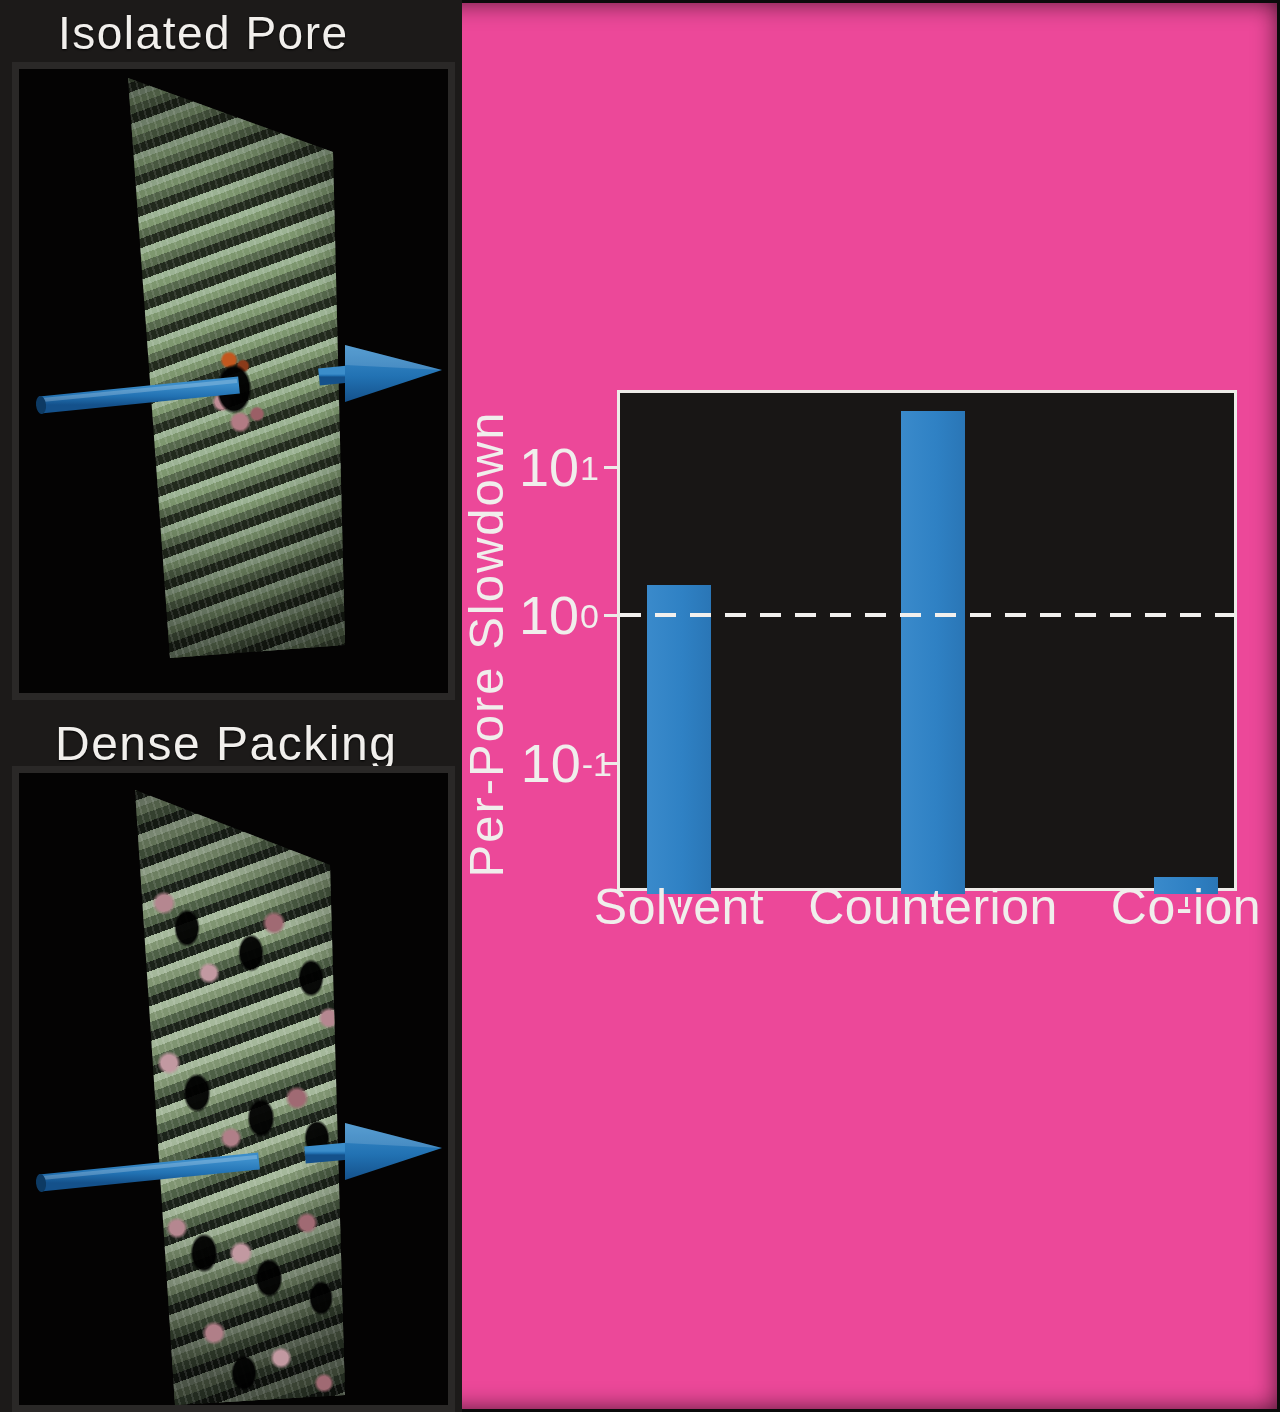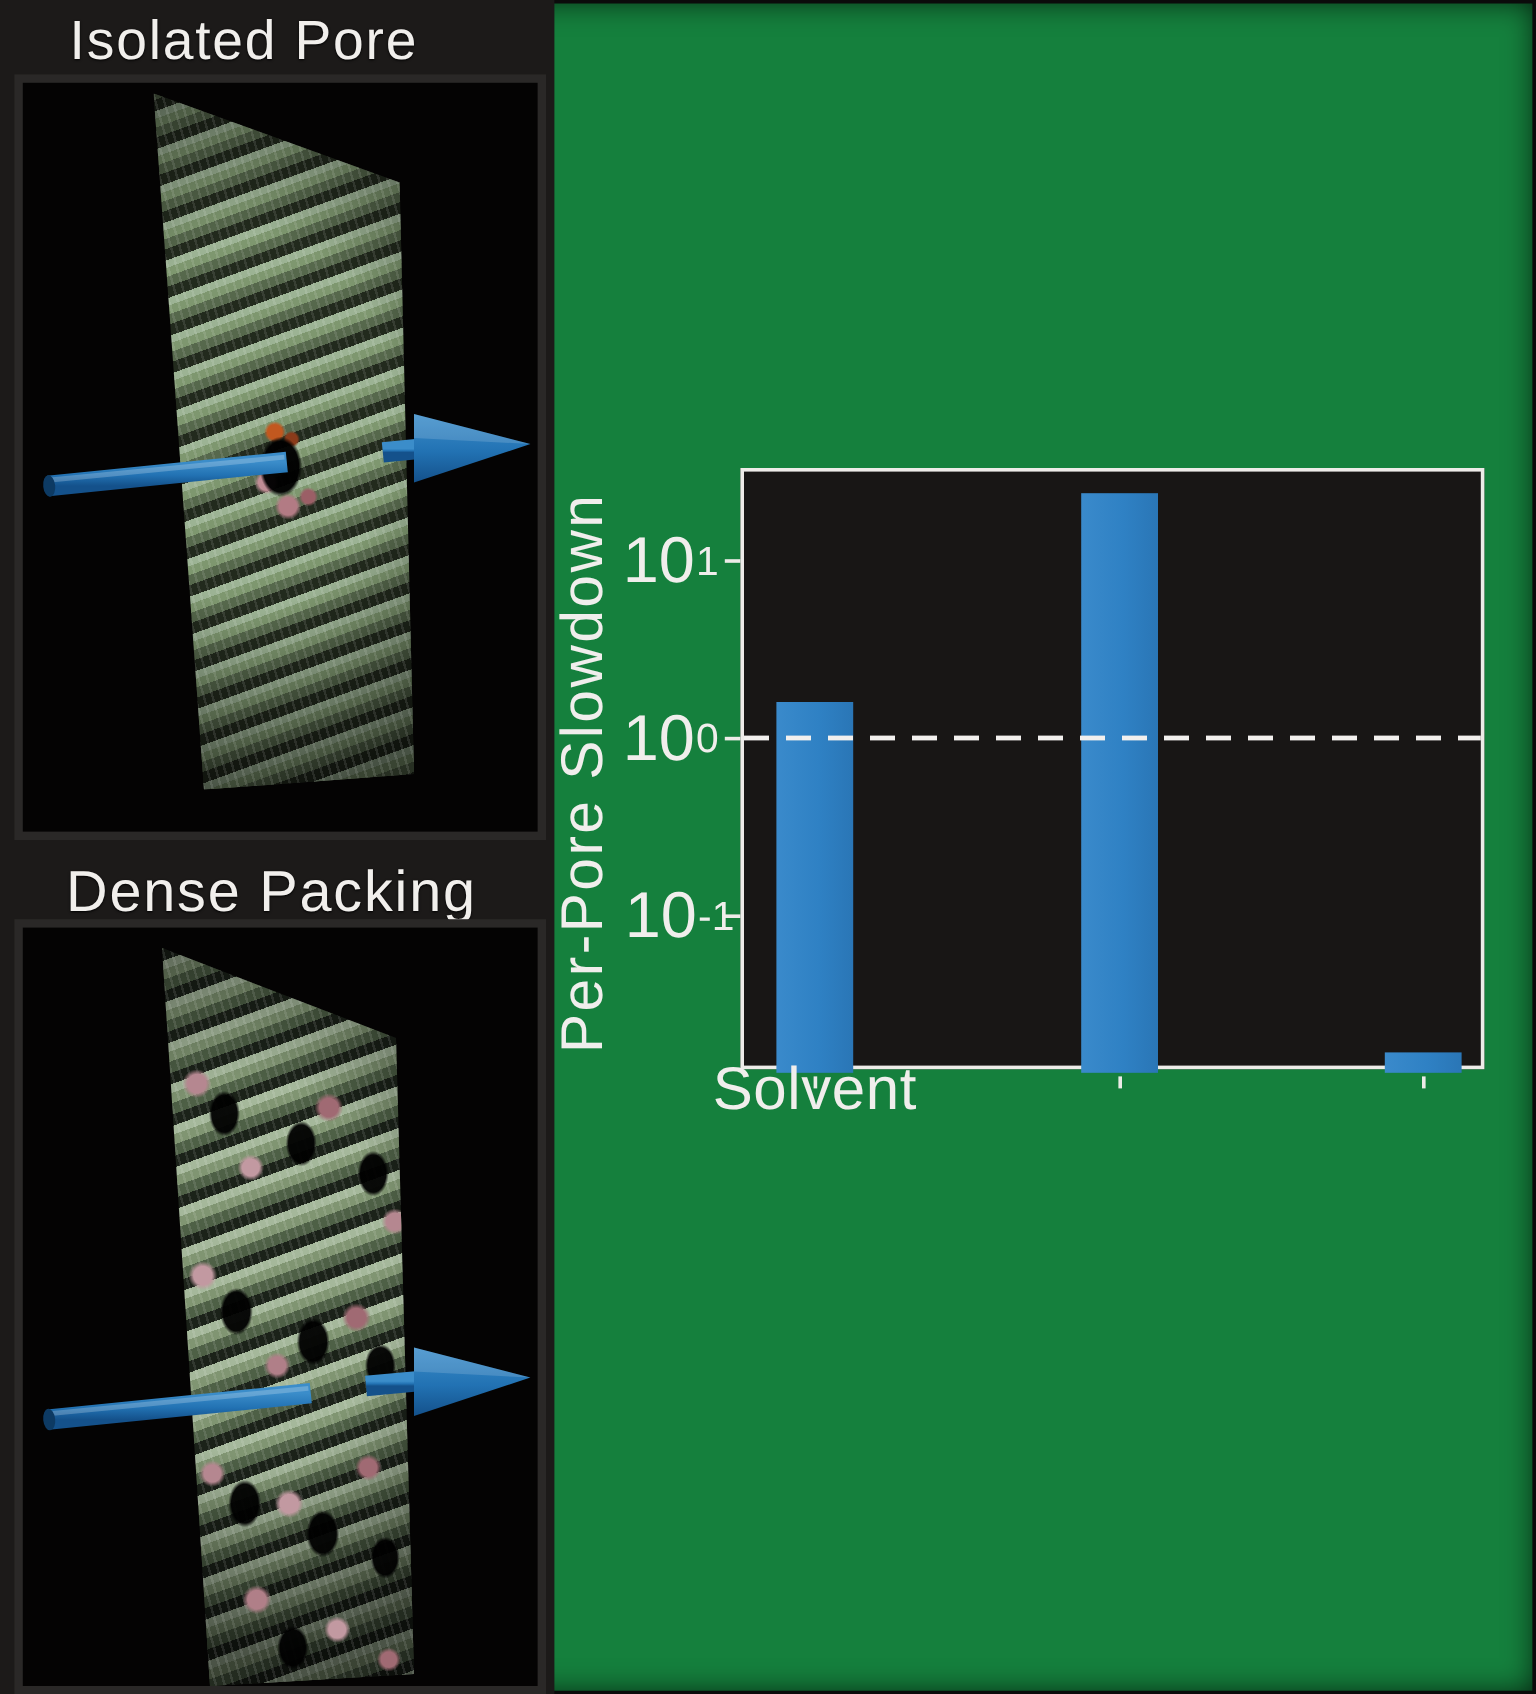--- a/index.html
+++ b/index.html
@@ -1,19 +1,19 @@
 <!DOCTYPE html>
 <html><head>
 <meta charset="utf-8">
 <style>
   html,body{margin:0;padding:0;background:#242120;}
   *{box-sizing:border-box;}
   #root{
     position:relative;width:1280px;height:1412px;overflow:hidden;
-    background:#15803d;
+    background:#ec4899;
     font-family:"Liberation Sans",sans-serif;
     box-shadow:inset 0 0 0 3px #0b0b0b, inset 0 0 26px rgba(0,0,0,.8);
     text-decoration:underline;
   }
   .left-col{position:absolute;left:0;top:0;width:462px;height:1412px;background:#1c1a19;}
 
   
   .panel-title{
     position:absolute;color:#f1efec;font-size:46px;letter-spacing:1.5px;
     font-weight:400;white-space:nowrap;text-shadow:0 1px 2px #000;
@@ -181,15 +181,17 @@
       </div>
   <div class="ytick" style="top: 76px;"></div>
       <div class="ytick-label" style="left: -18px; top: 77px;">10<sup>1</sup></div>
       <div class="ytick" style="top: 224px;"></div>
       <div class="ytick-label" style="left: -18px; top: 225px;">10<sup>0</sup></div>
       <div class="ytick" style="top: 372px;"></div>
       <div class="ytick-label" style="left: -18px; top: 373px; margin-left: 13px;">10<sup>-1</sup></div>
       <div class="xtick" style="left: 61px;"></div>
       <div class="xtick-label" style="left: 62px;">Solvent</div>
       <div class="xtick" style="left: 315px;"></div>
+      <div class="xtick-label" style="left: 316px;">Counterion</div>
       <div class="xtick" style="left: 568px;"></div>
+      <div class="xtick-label" style="left: 569px;">Co-ion</div>
     </div>
 </div>
 
 </body></html>

